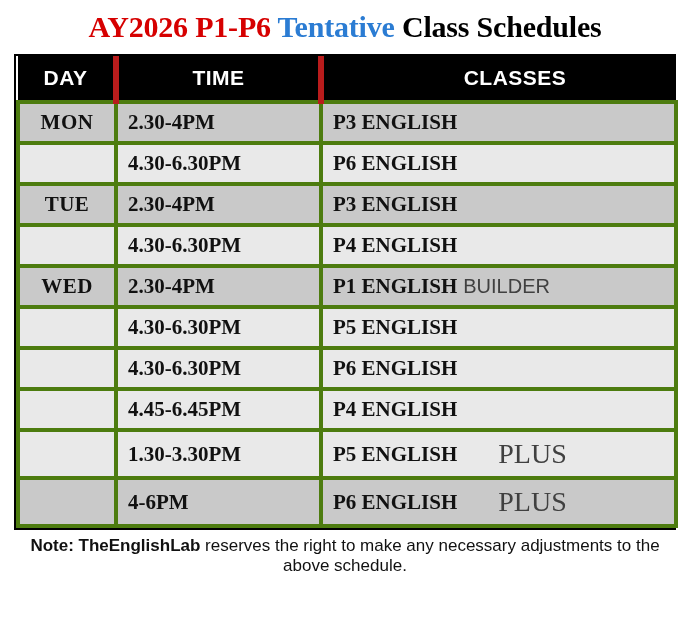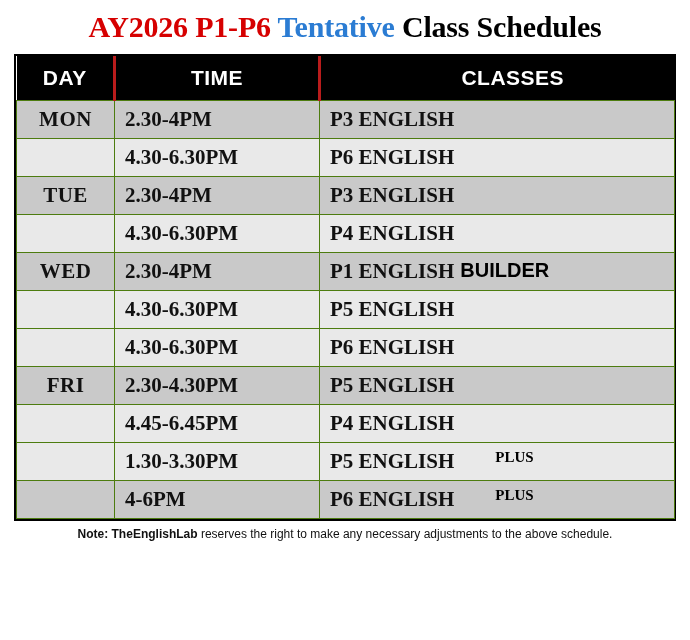--- a/index.html
+++ b/index.html
@@ -47,68 +47,68 @@
   table.schedule col.c-class { width: 355px; }
 
   table.schedule th {
     background: #000000;
     color: #ffffff;
     font-family: "Liberation Sans", sans-serif;
     font-weight: bold;
     font-size: 21px;
     text-align: center;
     padding: 10px 4px;
-    border-right: 3px solid #b91c1c;
+    border-right: 6px solid #b91c1c;
     letter-spacing: 0.5px;
   }
   table.schedule th:last-child { border-right: none; padding-left: 34px; }
 
   table.schedule td {
     font-family: "Liberation Serif", serif;
     font-weight: bold;
     font-size: 21px;
     color: #111111;
     padding: 6px 10px;
-    border: 1px solid #4d7c0f;
+    border: 4px solid #4d7c0f;
     vertical-align: middle;
     white-space: nowrap;
     overflow: hidden;
   }
   td.day {
     text-align: center;
     font-family: "Liberation Sans", sans-serif;
     font-size: 20px;
     font-weight: bold;
     letter-spacing: 0.5px;
   }
   tr.shade-dark td { background: #c9c9c9; }
   tr.shade-light td { background: #e9e9e9; }
 
   .tag {
-    color: #000000;
-    font-family: "Liberation Sans", sans-serif;
-    font-weight: bold;
+    color: #404040;
+    font-family: "Liberation Sans", sans-serif;
+    font-weight: normal;
     font-size: 20px;
     margin-left: 6px;
   }
   .tag.serif {
     font-family: "Liberation Serif", serif;
-    font-size: 15px;
+    font-size: 28px;
     margin-left: 41px;
   }
   .cls-line {
     display: flex;
-    align-items: flex-start;
+    align-items: center;
   }
 
   .footnote {
     margin: 6px 14px 0 14px;
     text-align: center;
     font-family: "Liberation Sans", sans-serif;
-    font-size: 12px;
+    font-size: 17px;
     color: #111111;
   }
   .footnote .fn-lead {
     font-weight: bold;
   }
 </style>
 </head>
 <body>
 
 <div class="page">
@@ -189,29 +189,20 @@
           </tr>
           <tr class="shade-light">
             <td class="day"></td>
             <td class="time">4.30-6.30PM</td>
             <td class="classes">
               <span class="cls-line">
                 <span>P6 ENGLISH</span>
               </span>
             </td>
           </tr>
-          <tr class="shade-dark">
-            <td class="day">FRI</td>
-            <td class="time">2.30-4.30PM</td>
-            <td class="classes">
-              <span class="cls-line">
-                <span>P5 ENGLISH</span>
-              </span>
-            </td>
-          </tr>
           <tr class="shade-light">
             <td class="day"></td>
             <td class="time">4.45-6.45PM</td>
             <td class="classes">
               <span class="cls-line">
                 <span>P4 ENGLISH</span>
               </span>
             </td>
           </tr>
           <tr class="shade-light">

